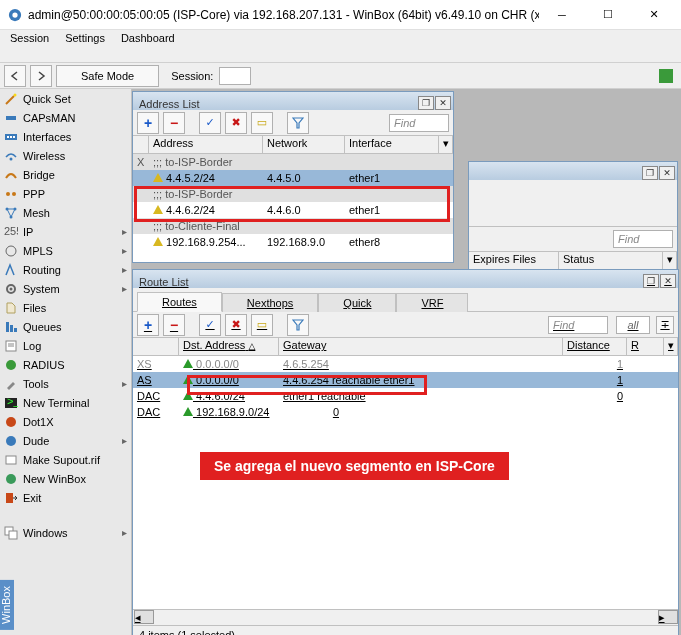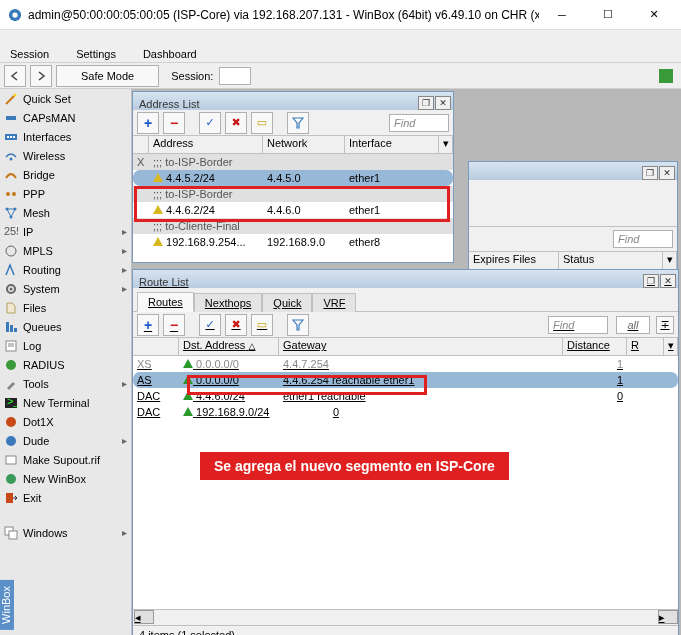--- a/index.html
+++ b/index.html
@@ -2,21 +2,21 @@
 <html><head>
 <meta charset="utf-8">
 <style>
   * { box-sizing:border-box; font-family:"Segoe UI",Tahoma,sans-serif; font-size:11px; margin:0; padding:0; }
   body { background:#f0f0f0; width:681px; height:635px; position:relative; overflow:hidden; }
   .titlebar { height:30px; background:#fff; display:flex; align-items:center; padding:0 4px 0 8px; border-bottom:1px solid #e0e0e0; }
   .titlebar .icon { width:14px; height:14px; margin-right:6px; }
   .titlebar .title { flex:1; color:#000; font-size:12px; white-space:nowrap; overflow:hidden; }
   .sysbtns { display:flex; }
   .sysbtn { width:46px; height:30px; display:flex; align-items:center; justify-content:center; color:#000; }
-  .menubar { height:20px; background:#efefef; display:flex; align-items:flex-start; padding:16px 4px; gap:15px; border-bottom:1px solid #d0d0d0; }
+  .menubar { height:20px; background:#efefef; display:flex; align-items:flex-end; padding:16px 4px; gap:4px; border-bottom:1px solid #d0d0d0; }
   .menuitem { padding:2px 6px; }
   .toolbar1 { height:26px; background:#efefef; display:flex; align-items:center; padding:1px 4px; gap:4px; border-bottom:1px solid #d0d0d0; }
   .tbtn { width:22px; height:22px; border:1px solid #b0b0b0; background:#f8f8f8; display:flex; align-items:center; justify-content:center; }
   .safebtn { height:22px; padding:0 24px; border:1px solid #b0b0b0; background:#f8f8f8; display:flex; align-items:center; }
   .sesslabel { margin-left:8px; }
   .sessval { width:32px; height:18px; border:1px solid #b0b0b0; background:#fff; margin-left:2px; }
   .greensq { width:14px; height:14px; background:#3a9a3a; margin-left:auto; margin-right:4px; }
   .mainrow { display:flex; height:557px; }
   .sidebar { width:132px; background:#e8e8e8; border-right:1px solid #c0c0c0; overflow:hidden; }
   .sideitem { height:19px; display:flex; align-items:center; padding:0 4px; gap:5px; white-space:nowrap; color:#000; }
@@ -32,24 +32,24 @@
   .iconbtn { width:22px; height:22px; border:1px solid #b0b0b0; background:#f8f8f8; display:flex; align-items:center; justify-content:center; }
   .sep { width:6px; }
   .findbox { margin-left:auto; width:60px; height:18px; border:1px solid #b0b0b0; background:#fff; color:#888; font-style:italic; padding:0 4px; display:flex; align-items:center;}
   .tblhdr { display:flex; height:18px; border-bottom:1px solid #c0c0c0; background:#f0f0f0;}
   .tblhdr .col { border-right:1px solid #c0c0c0; padding:1px 4px; }
   .tblbody { background:#fff; flex:1; overflow:hidden; position:relative;}
   .trow { display:flex; height:16px; align-items:center; }
   .trow .col { padding:0 4px; white-space:nowrap; overflow:hidden;}
   .dimrow { color:#888; }
   .greyband { background:#e0e0e0; color:#555;}
-  .selrow { background:#98b8d8 !important; color:#000;border-radius:7px; }
+  .selrow { background:#98b8d8 !important; color:#000; }
   .redbox { position:absolute; border:3px solid #e02020; pointer-events:none; }
   .tabs { display:flex; height:24px; align-items:flex-end; background:#f0f0f0; border-bottom:1px solid #c0c0c0; padding:2px 4px 0 4px; gap:0; }
-  .tab { padding:3px 10px; border:1px solid #c0c0c0; border-bottom:none; background:#e4e4e4; position:relative; top:1px;}
+  .tab { padding:3px 24px; border:1px solid #c0c0c0; border-bottom:none; background:#e4e4e4; position:relative; top:1px;}
   .tab.active { background:#f8f8f8; font-weight:400; border-bottom:1px solid #f8f8f8;}
   .statusbar { height:18px; border-top:1px solid #c0c0c0; background:#f0f0f0; display:flex; align-items:center; padding:0 6px;}
   .hscroll { height:16px; background:#f0f0f0; border-top:1px solid #c0c0c0; display:flex; }
   .hscroll .thumb { width:20px; height:14px; border:1px solid #999; background:#e0e0e0; }
   .allbox { width:34px; height:18px; border:1px solid #b0b0b0; background:#fff; font-style:italic; color:#666; display:flex; align-items:center; justify-content:center; margin-left:4px;}
   .tdrop { width:18px; height:18px; border:1px solid #b0b0b0; background:#f8f8f8; display:flex; align-items:center; justify-content:center; margin-left:2px;}
   .annot { position:absolute; background:#e02020; color:#fff; font-weight:bold; font-size:14px; padding:6px 14px; left:200px; top:452px; }
   .flag { width:0; height:0; border-left:5px solid transparent; border-right:5px solid transparent; display:inline-block; }
   .flag.g { border-bottom:9px solid #2a9a2a; }
   .flag.y { border-bottom:9px solid #d8b820; }
@@ -448,21 +448,21 @@
         <div class="col" style="width:100px"><span>Dst. Address</span> <span style="font-size:9px">△</span></div>
         <div class="col" style="width:284px">Gateway</div>
         <div class="col" style="width:64px">Distance</div>
         <div class="col" style="flex:1">R</div>
         <div class="col" style="width:14px">▾</div>
       </div>
       <div class="tblbody" id="routebody" style="position:relative;">
           <div class="trow dimrow">
             <div class="col" style="width:46px">XS</div>
             <div class="col" style="width:100px"><span class="flag g"></span> 0.0.0.0/0</div>
-            <div class="col" style="width:284px">4.4.7.254</div>
+            <div class="col" style="width:284px">4.6.5.254</div>
             <div class="col" style="width:64px;text-align:right">1</div>
             <div class="col" style="flex:1"></div>
           </div>
           <div class="trow selrow">
             <div class="col" style="width:46px">AS</div>
             <div class="col" style="width:100px"><span class="flag g"></span> 0.0.0.0/0</div>
             <div class="col" style="width:284px">4.4.6.254 reachable ether1</div>
             <div class="col" style="width:64px;text-align:right">1</div>
             <div class="col" style="flex:1"></div>
           </div>

